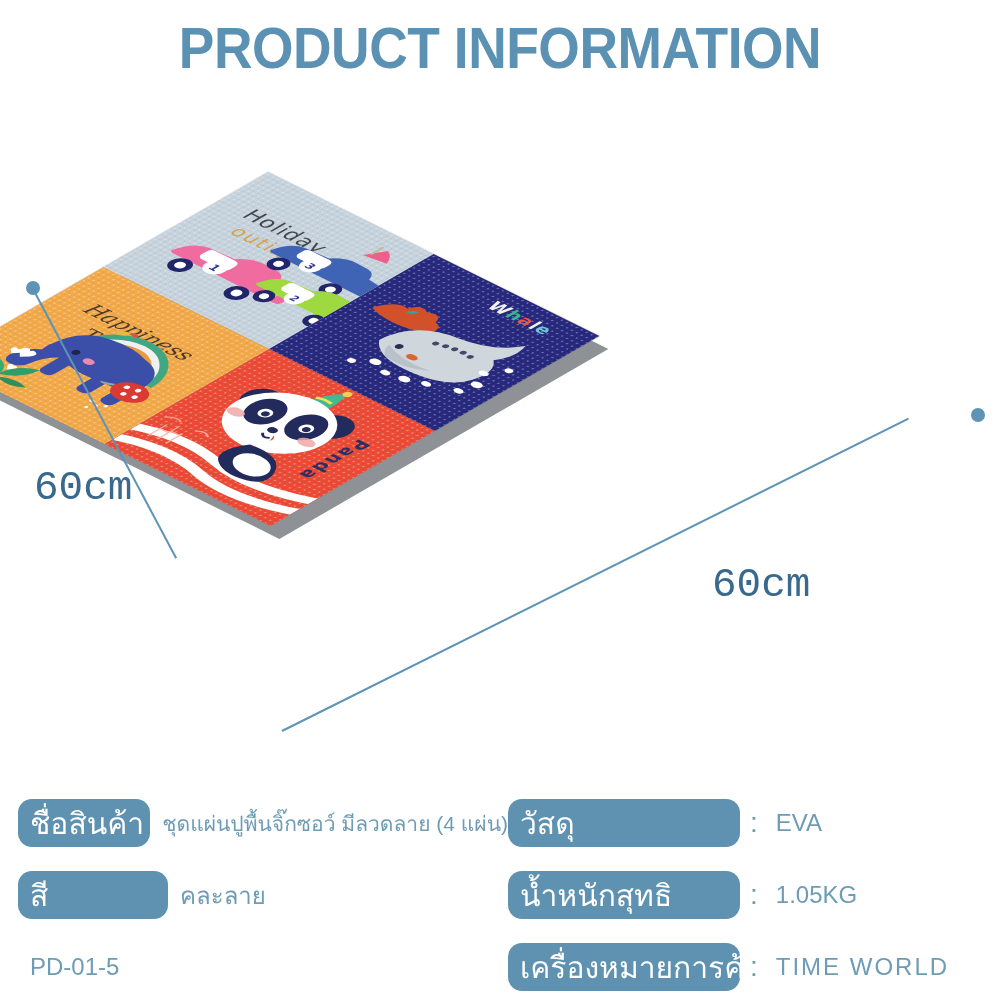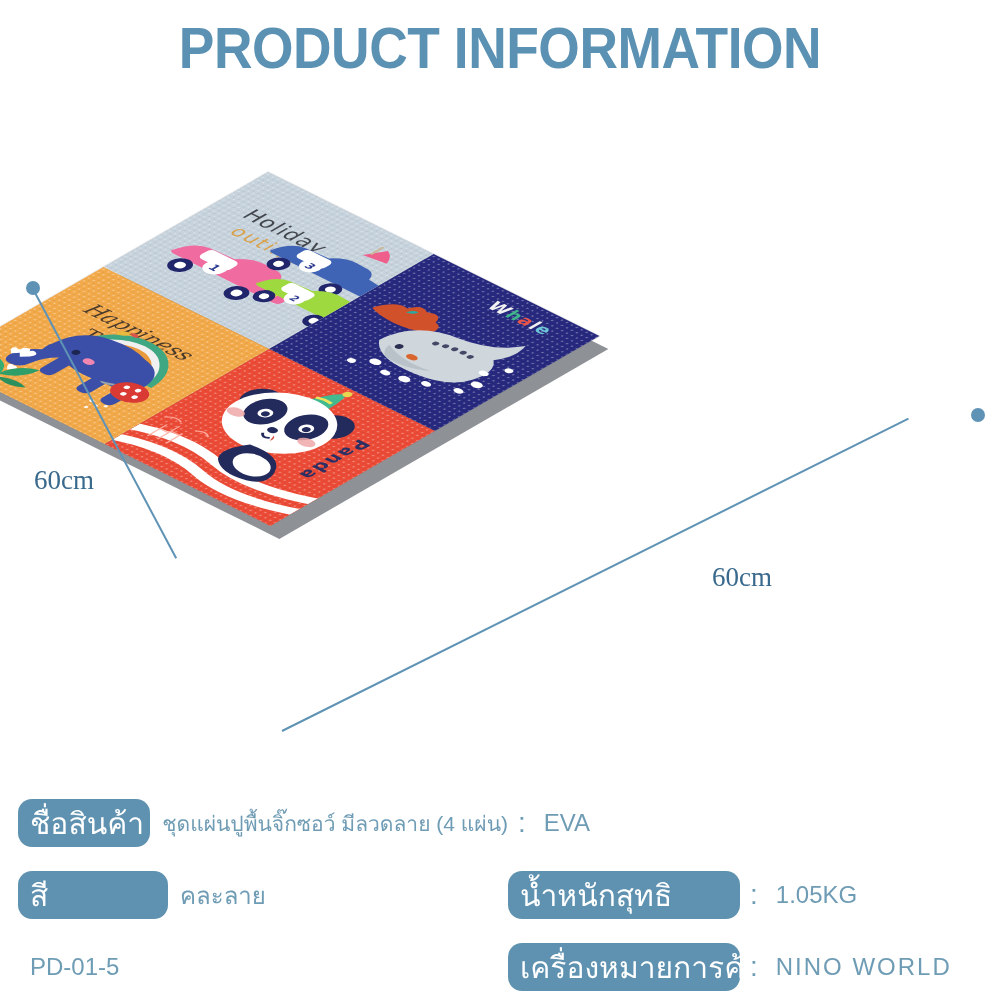--- a/index.html
+++ b/index.html
@@ -107,21 +107,21 @@
     font-family:"DejaVu Sans", sans-serif;
     transform: rotate(90deg); transform-origin: right top;
     letter-spacing:2px;
   }
 
   
   .dimline { position:absolute; height:2px; background:#5f93b5; transform-origin: 0 50%; z-index:6; }
   .dot { position:absolute; width:14px; height:14px; border-radius:50%; background:#5f93b5; z-index:7; }
   .dimlabel {
     position:absolute; z-index:7; color:#39698c;
-    font-size:27px; font-family:Liberation Serif, serif; white-space:nowrap;
+    font-size:41px; font-family:Liberation Mono, monospace; white-space:nowrap;
   }
 
   
   .specs { position:absolute; left:0; top:782px; width:1000px; }
   .spec-col { position:absolute; top:12px; }
   .col-left  { left: 18px;  width: 490px; }
   .col-right { left: 508px; width: 492px; }
   .spec-row { display:flex; align-items:center; height:58px; margin-bottom:14px; }
   .pill {
     background:#5f92b0; color:#ffffff; border-radius:14px;
@@ -354,31 +354,32 @@
       </div>
 
       <div class="spec-row">
         <div class="spec-val">PD-01-5</div>
       </div>
     </div>
 
     <div class="spec-col col-right">
 
       <div class="spec-row">
+        <div class="pill pill-r">วัสดุ</div>
         <div class="colon">:</div>
         <div class="spec-val">EVA</div>
       </div>
 
       <div class="spec-row">
         <div class="pill pill-r">น้ำหนักสุทธิ</div>
         <div class="colon">:</div>
         <div class="spec-val">1.05KG</div>
       </div>
 
       <div class="spec-row">
         <div class="pill pill-r">เครื่องหมายการค้า</div>
         <div class="colon">:</div>
-        <div class="spec-val spacer-wide">NINO  WORLD</div>
+        <div class="spec-val spacer-wide">TIME  WORLD</div>
       </div>
     </div>
   </div>
 
 </div>
 
 </body></html>

